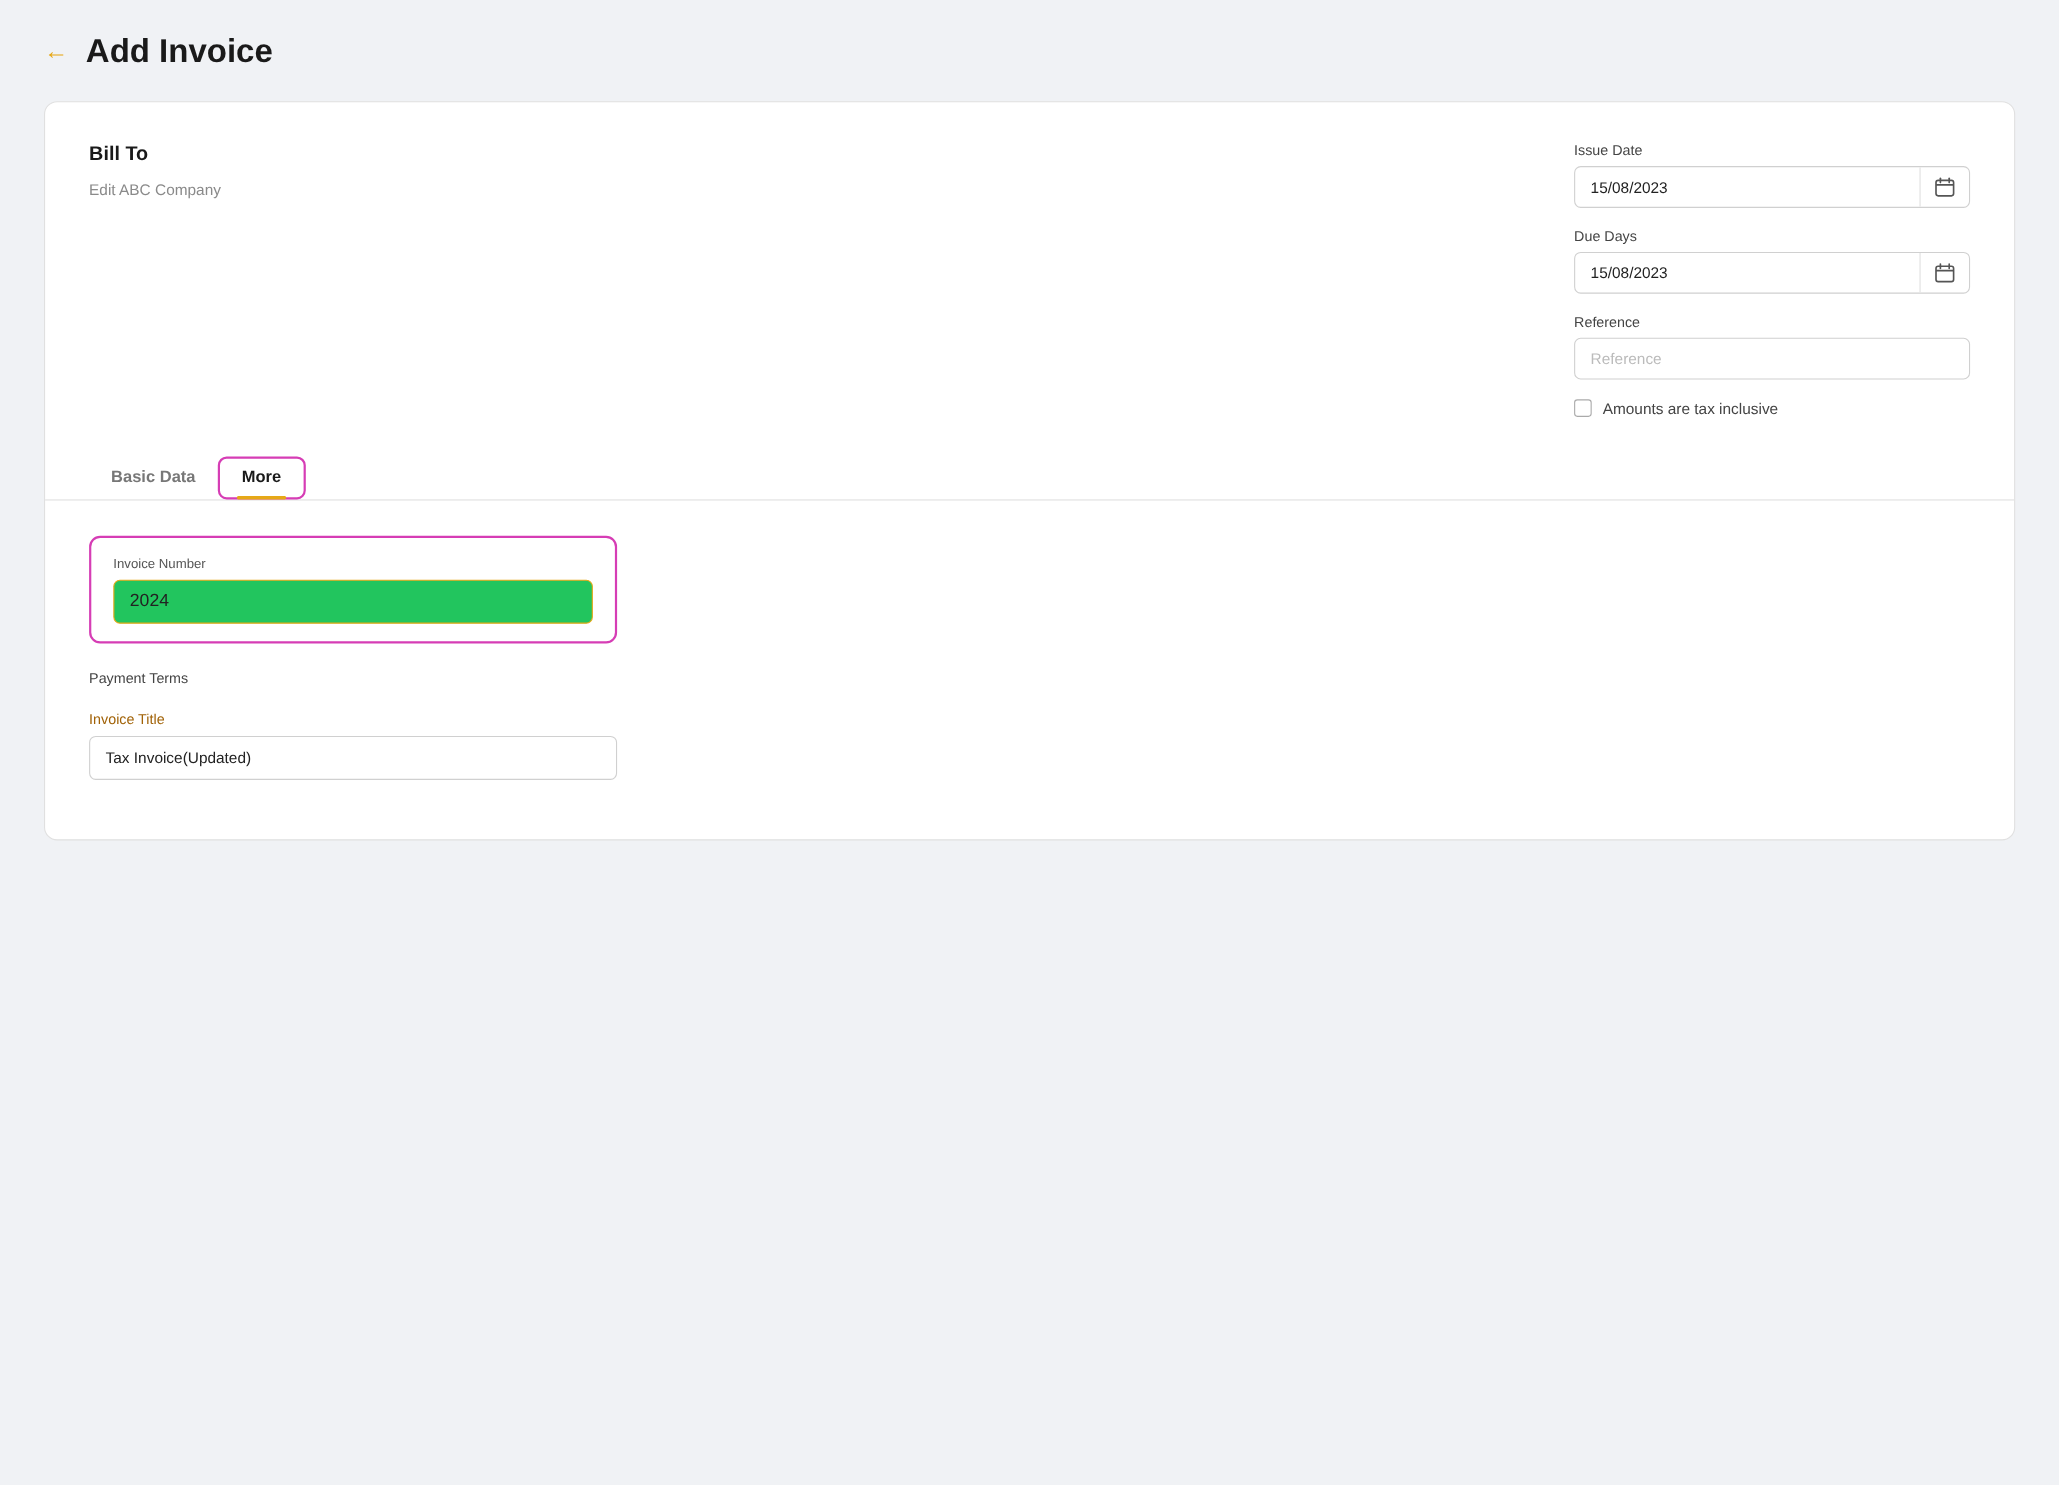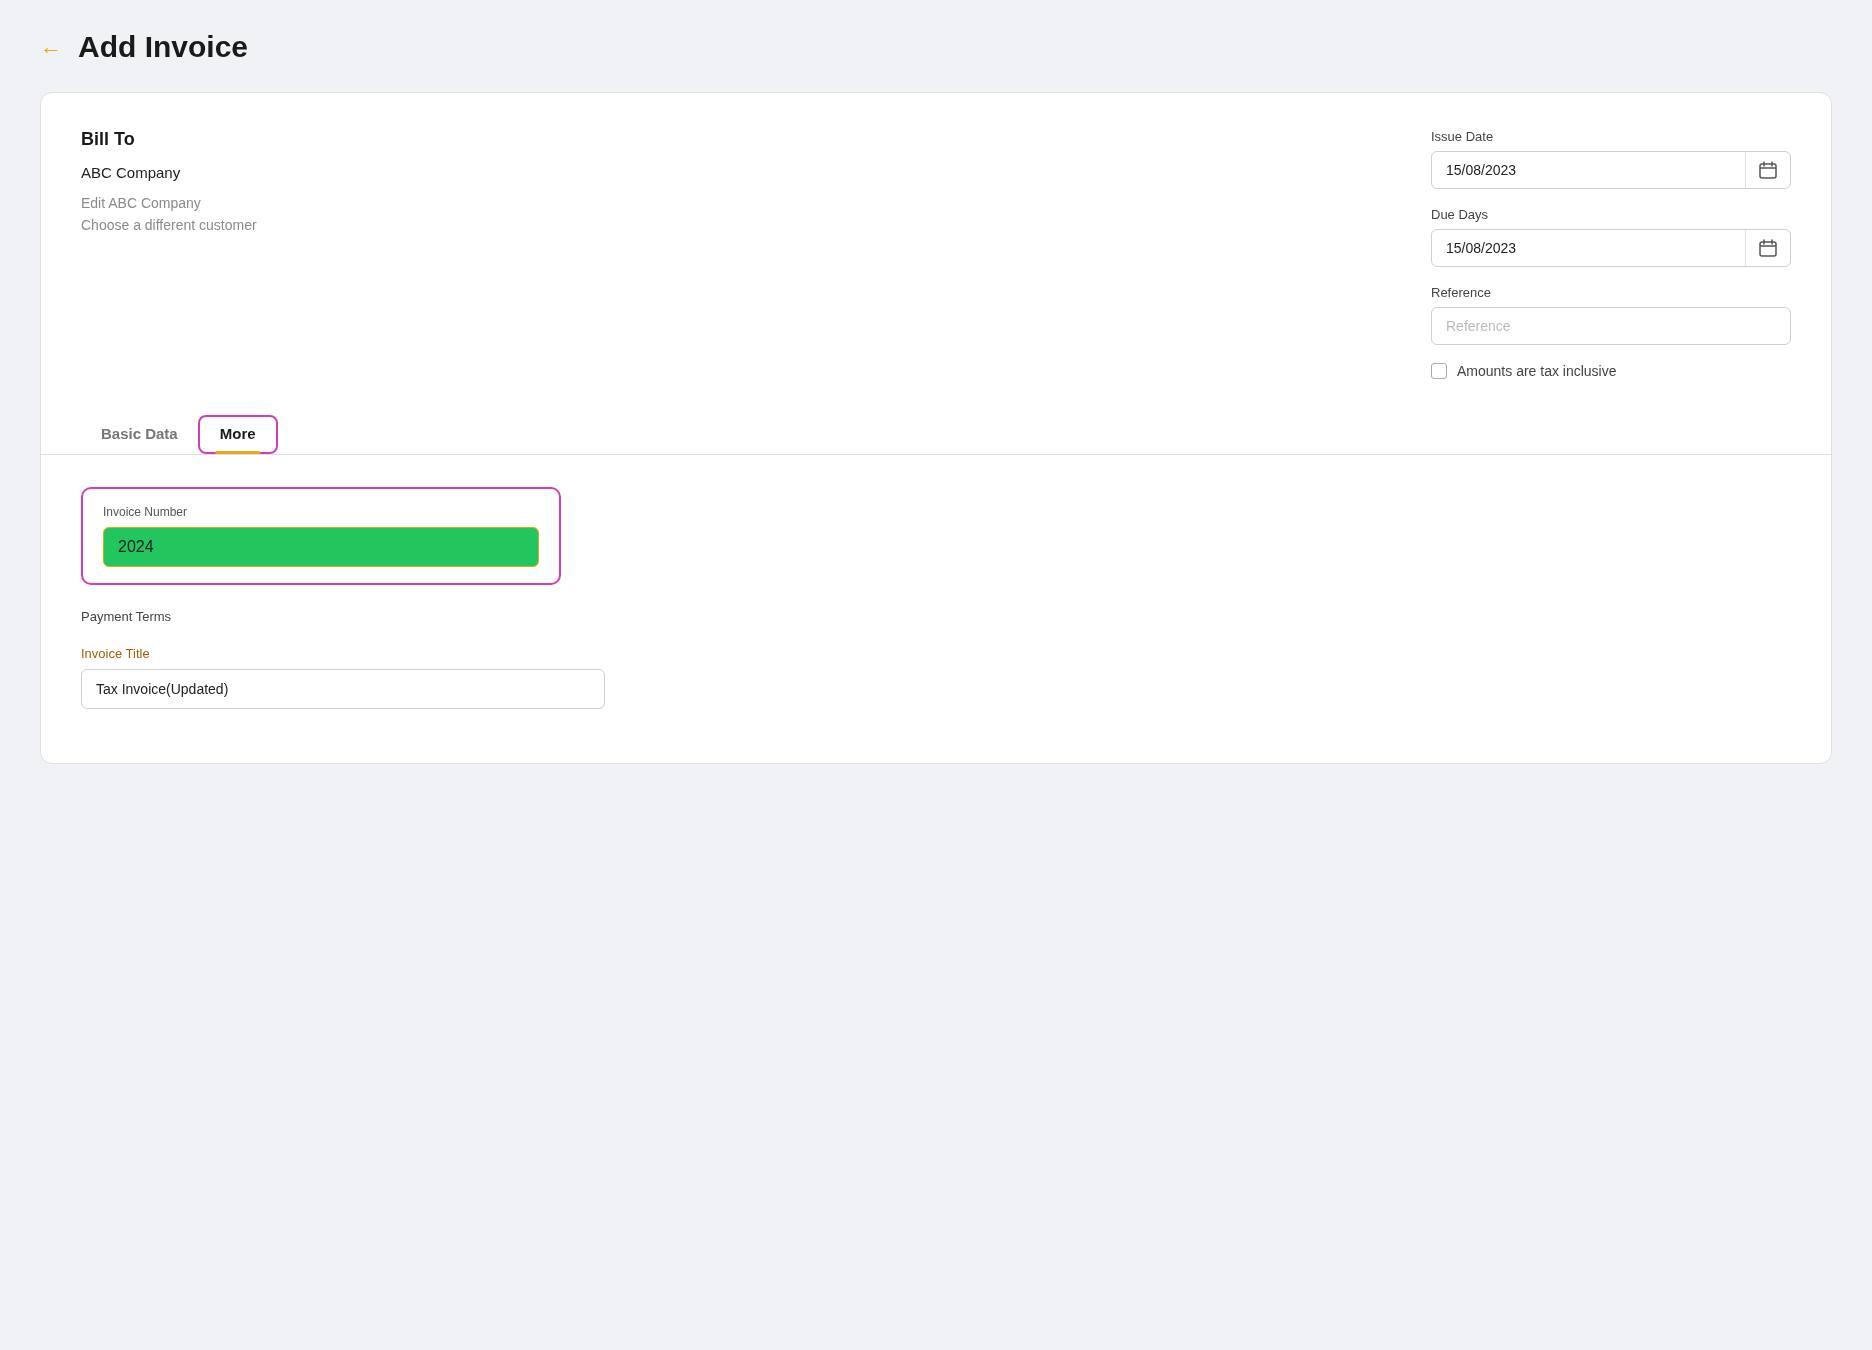--- a/index.html
+++ b/index.html
@@ -272,21 +272,21 @@
       margin-bottom: 22px;
     }
 
     .invoice-title-label {
       font-size: 13px;
       color: #a16207;
       margin-bottom: 8px;
     }
 
     .invoice-title-input {
-      width: 524px;
+      width: 480px;
       border: 1px solid #d0d0d0;
       border-radius: 6px;
       padding: 11px 14px;
       font-size: 14px;
       color: #222;
       outline: none;
       background: #fff;
     }
 
     
@@ -302,23 +302,21 @@
   <span class="back-arrow">←</span>
   <h1 class="page-title">Add Invoice</h1>
 </div>
 
 <div class="card">
 
   <div class="top-section">
 
     <div class="bill-to-section">
       <div class="bill-to-label">Bill To</div>
-      <div class="company-name">ABC Company</div>
       <div class="link-text">Edit ABC Company</div>
-      <div class="link-text">Choose a different customer</div>
     </div>
 
     <div class="right-section">
 
       <div class="field-group">
         <div class="field-label">Issue Date</div>
         <div class="date-input-wrapper">
           <input class="date-input" type="text" value="15/08/2023" style="">
           <button class="calendar-btn">
             <svg class="cal-icon" viewBox="0 0 20 20" fill="none" xmlns="http://www.w3.org/2000/svg">

